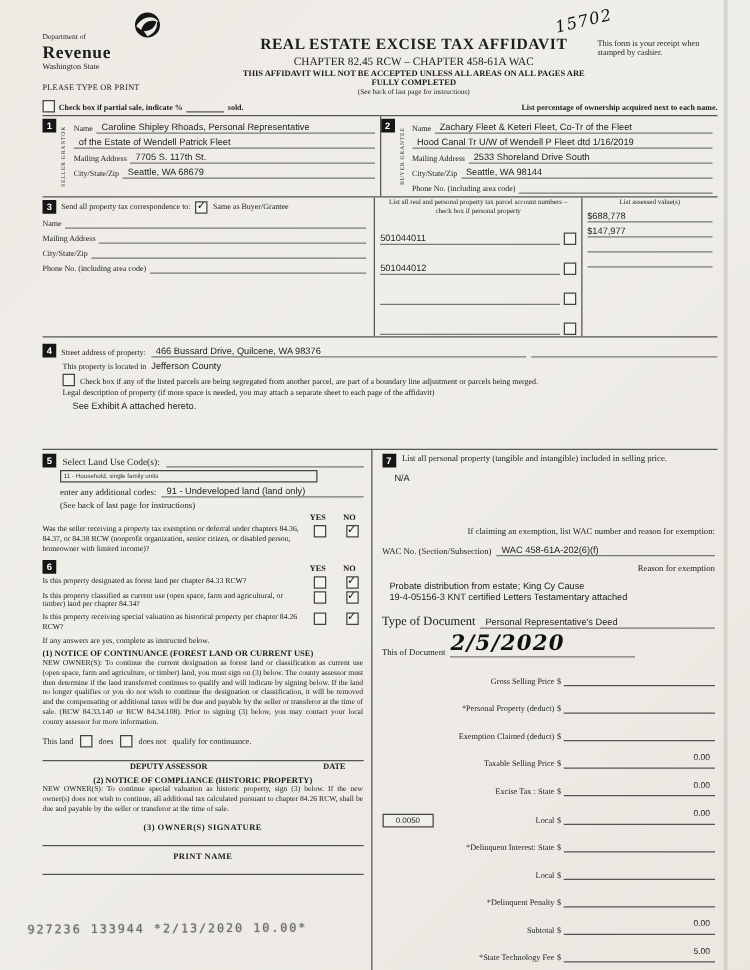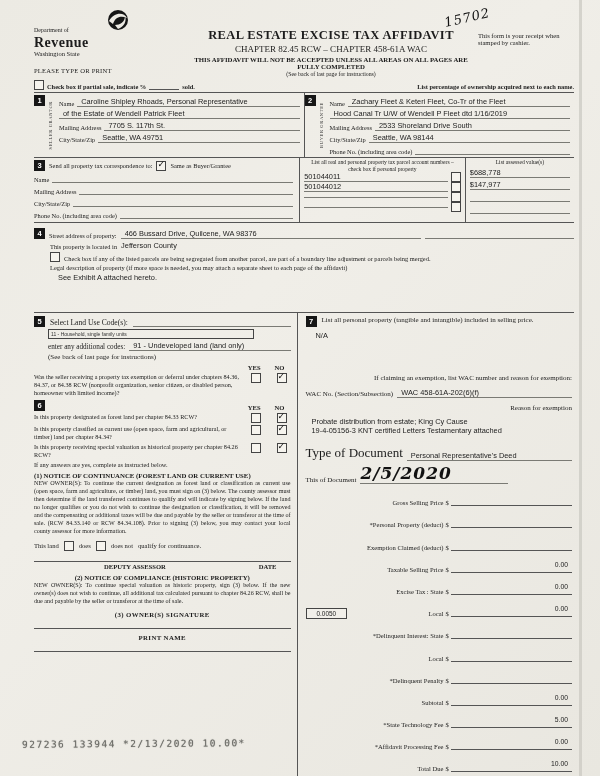--- a/index.html
+++ b/index.html
@@ -43,21 +43,21 @@
   .frow{display:flex;align-items:flex-end;gap:3px;margin-top:1.5px;min-height:10.5px;}
   .frow .val{flex:1;}
   .val{display:flex;align-items:flex-end;}
   .val .tv{padding:0 2px 0 4px;}
   
   .corrbox{display:flex;border-bottom:1px solid #555;}
   .corrleft{width:48%;border-right:1px solid #555;padding:2px 6px 3px 0;}
   .corr-head{display:flex;align-items:center;gap:4px;}
   .parcelmid{width:29%;border-right:1px solid #555;padding:1px 4px;}
   .parcelhead{font-size:5.6px;text-align:center;line-height:1.2;}
-  .prow{display:flex;align-items:center;gap:3px;margin-top:0;}
+  .prow{display:flex;align-items:flex-end;gap:3px;margin-top:14px;}
   .prow .ul{flex:1;}
   .assessed{flex:1;padding:1px 4px;}
   .arow{margin-top:2px;}
   .arow .ul{display:block;}
   
   .sec4{border-bottom:1px solid #555;padding:3px 0 4px 0;min-height:82px;}
   .s4row{display:flex;align-items:flex-end;gap:4px;margin-top:2px;}
   
   .maincols{display:flex;border-bottom:1px solid #555;}
   .colL{width:47.5%;border-right:1px solid #555;padding:3px 6px 3px 0;}
@@ -144,21 +144,21 @@
             </div>
           <div class="frow">
               <span class="lb">Mailing Address</span>
             <span class="val ul flex1">
                 <span class="tv">7705 S. 117th St.</span>
               </span>
             </div>
           <div class="frow">
               <span class="lb">City/State/Zip</span>
             <span class="val ul flex1">
-                <span class="tv">Seattle, WA 49751</span>
+                <span class="tv">Seattle, WA 68679</span>
               </span>
             </div>
         </div>
       </div>
       <div class="sbhalf">
         <span class="secno">2</span>
         <div class="vlab">
             <span>BUYER GRANTEE</span>
           </div>
         <div class="fields">
@@ -380,21 +380,21 @@
             </span>
         </div>
         <div style="display:flex;gap:4px;align-items:flex-end;margin-top:6px;flex-direction:column;">
           <span style="font-size:7px;">Reason for exemption</span>
           <span class="ul flex1" style="height:8px;"></span>
         </div>
         <div class="tv" style="margin-left:6px;">Probate distribution from estate; King Cy Cause</div>
         <div class="tv" style="margin-left:6px;">19-4-05156-3 KNT certified Letters Testamentary attached</div>
 
         <div style="display:flex;gap:4px;align-items:flex-end;margin-top:10px;">
-          <span style="font-size:13px;">Type of Document</span>
+          <span style="font-size:10px;">Type of Document</span>
           <span class="val ul flex1">
               <span class="tv">Personal Representative's Deed</span>
             </span>
         </div>
         <div style="display:flex;gap:4px;align-items:flex-end;margin-top:2px;">
           <span style="font-size:7px;">This of Document</span>
           <span class="val ul" style="flex:1;">
               <span class="hand handdate" style="font-size:17px;">2/5/2020</span>
             </span>
           <span style="width:60px;"></span>

